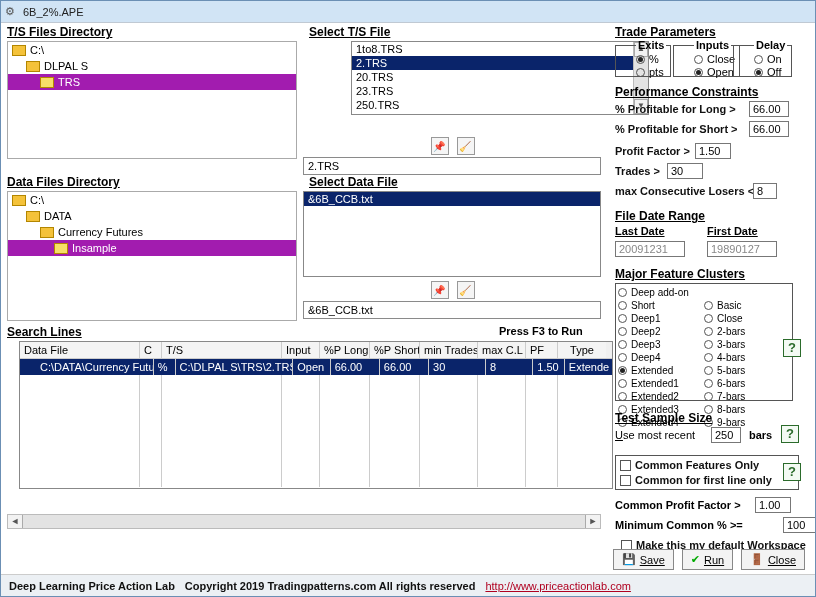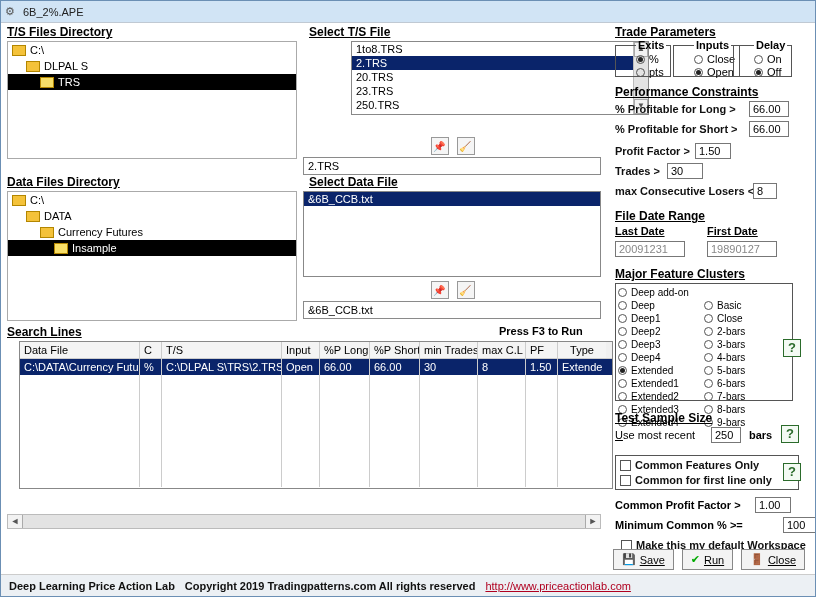--- a/index.html
+++ b/index.html
@@ -5,21 +5,21 @@
   * { box-sizing: border-box; font-family: Arial, sans-serif; }
   body { margin:0; background:#d1e4f5; }
   .window { width:816px; height:597px; background:#e6eef6; position:relative; border:1px solid #6b8fb4;}
   .titlebar { height:22px; background:#d1e4f5; display:flex; align-items:center; padding-left:4px; font-size:11px; color:#222; border-bottom:1px solid #c0c9d3;}
   .titlebar .gear { display:inline-block; width:14px; height:14px; margin-right:4px; color:#555;}
   .content { position:absolute; top:22px; left:0; right:0; bottom:0; background:#fff; padding:6px; overflow:hidden;}
   .label { font-size:11px; font-weight:bold; color:#111;}
   .underline { text-decoration:underline;}
   .tree { position:absolute; border:1px solid #aaa; background:#fff; overflow:auto; font-size:11px;}
   .tree-item { padding:2px 4px 2px 4px; display:flex; align-items:center; white-space:nowrap;}
-  .tree-item.selected { background:#000000; color:#fff;}
+  .tree-item.selected { background:#a21caf; color:#fff;}
   .folder-icon { width:14px; height:11px; background:#f4c23a; border:1px solid #b38600; margin-right:4px; display:inline-block;}
   .open-folder-icon { width:14px; height:11px; background:#f7de68; border:1px solid #b38600; margin-right:4px; display:inline-block; position:relative;}
   .listbox { position:absolute; border:1px solid #888; background:#fff; overflow:hidden; font-size:11px;}
   .listbox .scrollbar { position:absolute; right:0; top:0; bottom:0; width:15px; background:#e3e3e3; border-left:1px solid #bbb;}
   .listbox .scrollbar .arrow { height:15px; background:#f2f2f2; border:1px solid #aaa; font-size:8px; text-align:center; line-height:12px; color:#555;}
   .list-item { padding:1px 4px;}
   .list-item.selected { background:#0a246a; color:#fff;}
   .textbox { position:absolute; background:#fff; border:1px solid #8a8a8a; font-size:11px; padding:2px 4px;}
   .iconbtns { position:absolute; display:flex; gap:8px;}
   .iconbtn { width:18px; height:18px; border:1px solid #999; background:#f5f5f5; display:flex; align-items:center;justify-content:center; font-size:10px;}
@@ -29,21 +29,21 @@
   .radio-dot { width:9px; height:9px; border:1px solid #555; border-radius:50%; display:inline-flex; align-items:center; justify-content:center; margin-right:2px;}
   .radio-dot.on::after { content:""; width:5px; height:5px; background:#222; border-radius:50%;}
   .chk { width:11px; height:11px; border:1px solid #555; background:#fff; display:inline-block; margin-right:4px; vertical-align:middle;}
   .num-input { border:1px solid #777; background:#fff; font-size:11px; padding:1px 3px; text-align:left;}
   .section-title { position:absolute; font-size:12px; font-weight:bold; text-decoration:underline;}
   .table { position:absolute; border:1px solid #888; background:#fff; font-size:11px; overflow:hidden;}
   .thead { display:flex; background:#f0f0f0; border-bottom:1px solid #ccc;}
   .th, .td { border-right:1px solid #ccc; padding:2px 4px; overflow:hidden; white-space:nowrap;}
   .th { background:#f4f4f4; }
   .trow { display:flex; }
-  .trow.selected { background:#0a246a; color:#fff;}
+  .trow.selected { background:#0a246a; color:#fff;padding-left:16px;}
   .btn { display:inline-flex; align-items:center; gap:4px; border:1px solid #888; background:#f3f3f3; font-size:11px; padding:3px 8px;}
   .footer { position:absolute; left:0; right:0; bottom:0; height:22px; background:#ecf0f4; border-top:1px solid #ccc; display:flex; align-items:center; padding:0 8px; font-size:11px; gap:10px;}
   .link { color:#b00020; text-decoration:underline;}
   .hscroll { position:absolute; height:15px; background:#e3e3e3; border:1px solid #bbb; display:flex;}
   .hscroll .harrow { width:15px; background:#f2f2f2; border-right:1px solid #aaa; font-size:9px; text-align:center; line-height:13px; color:#555;}
   .hscroll .harrow.right { border-right:none; border-left:1px solid #aaa;}
   .question { width:18px; height:18px; border:1px solid #2b6b2b; color:#2b6b2b; font-weight:bold; text-align:center; line-height:16px; font-size:13px; background:#f3faf3;}
 </style>
 </head>
 <body>
@@ -293,21 +293,21 @@
 
     <div class="section-title" style="top:244px; left:614px;">Major Feature Clusters</div>
     <div style="position:absolute; top:260px; left:614px; width:178px; height:118px; border:1px solid #555; font-size:10px; padding:2px 2px; display:flex;">
       <div style="flex:1;">
         <div class="radio-row">
             <span class="radio-dot"></span>
             <span>Deep add-on</span>
           </div>
         <div class="radio-row">
             <span class="radio-dot"></span>
-            <span>Deep</span>
+            <span>Short</span>
           </div>
         <div class="radio-row">
             <span class="radio-dot"></span>
             <span>Deep1</span>
           </div>
         <div class="radio-row">
             <span class="radio-dot"></span>
             <span>Deep2</span>
           </div>
         <div class="radio-row">

